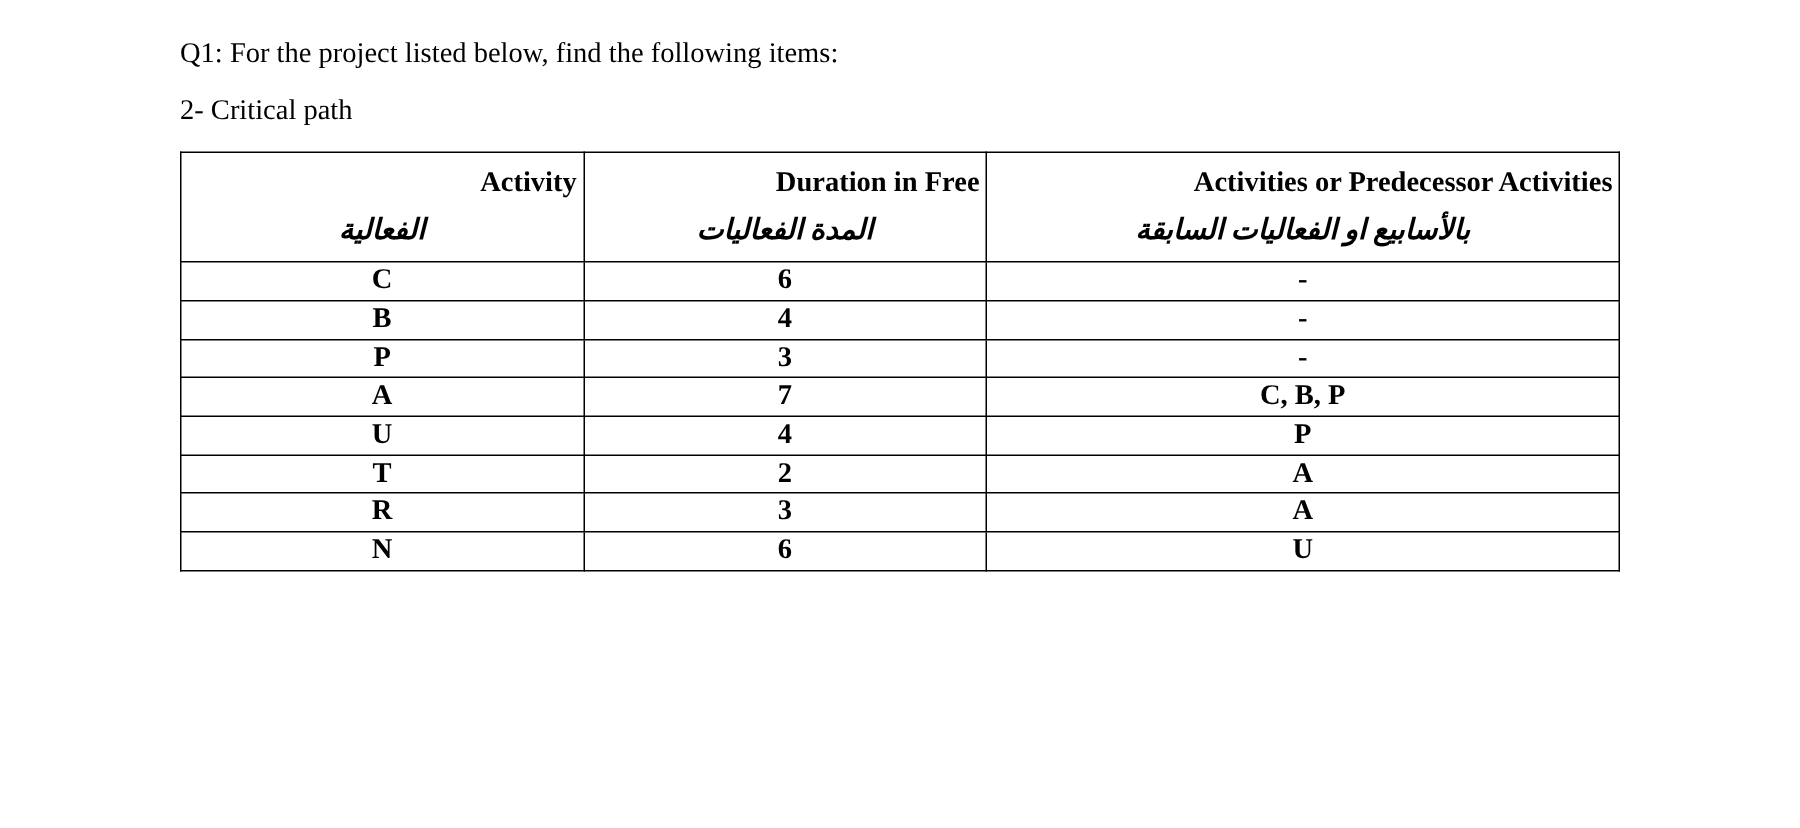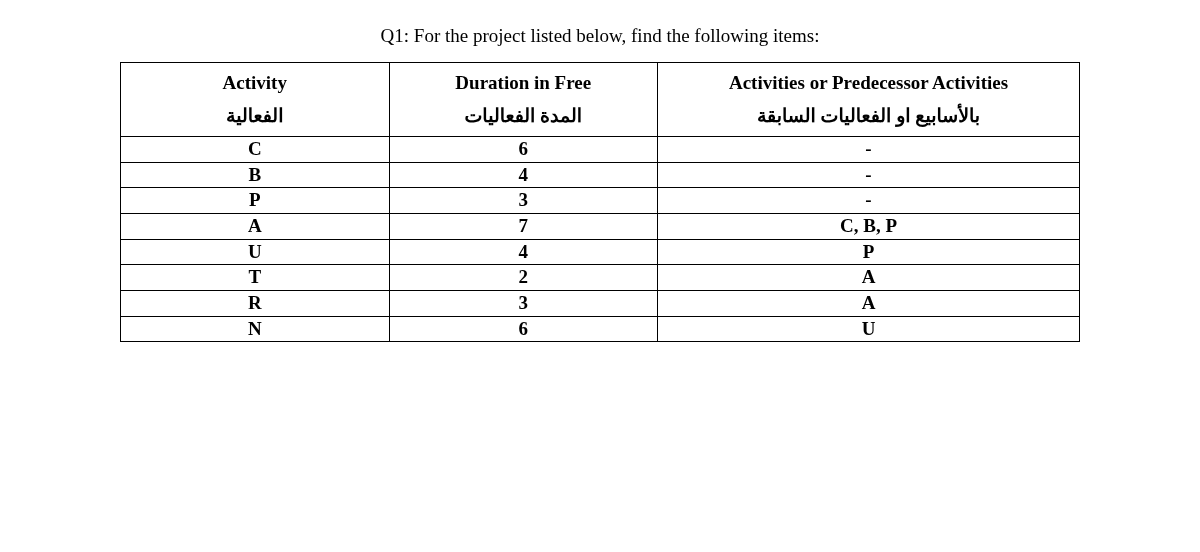--- a/index.html
+++ b/index.html
@@ -12,21 +12,20 @@
       background: #fff;
       width: 1200px;
       height: 552px;
       padding: 20px 120px 20px 120px;
       color: #000;
       font-size: 19px;
       line-height: 1.7;
     }
     .question-block {
       margin-bottom: 10px;
-      text-align: center;
     }
     .question-line {
       margin-bottom: 6px;
     }
     .table-wrap {
       margin-top: 10px;
     }
     table {
       border-collapse: collapse;
       width: 100%;
@@ -39,34 +38,37 @@
       vertical-align: middle;
     }
     th {
       font-weight: bold;
       padding: 4px;
     }
     .header-ar {
       display: block;
       direction: rtl;
       font-family: "Times New Roman", serif;
+      font-style: italic;
     }
     .header-en {
       display: block;
+      text-align: right;
     }
     .thin-row td {
       padding: 0px 4px;
       line-height: 1.3;
     }
   </style>
 </head>
 <body>
 
 <div class="question-block">
   <div class="question-line">Q1: For the project listed below, find the following items:</div>
+  <div class="question-line">2- Critical path</div>
 </div>
 
 <div class="table-wrap">
   <table>
     <thead>
       <tr>
         <th style="width:28%;">
           <span class="header-en">Activity</span>
           <span class="header-ar">الفعالية</span>
         </th>

